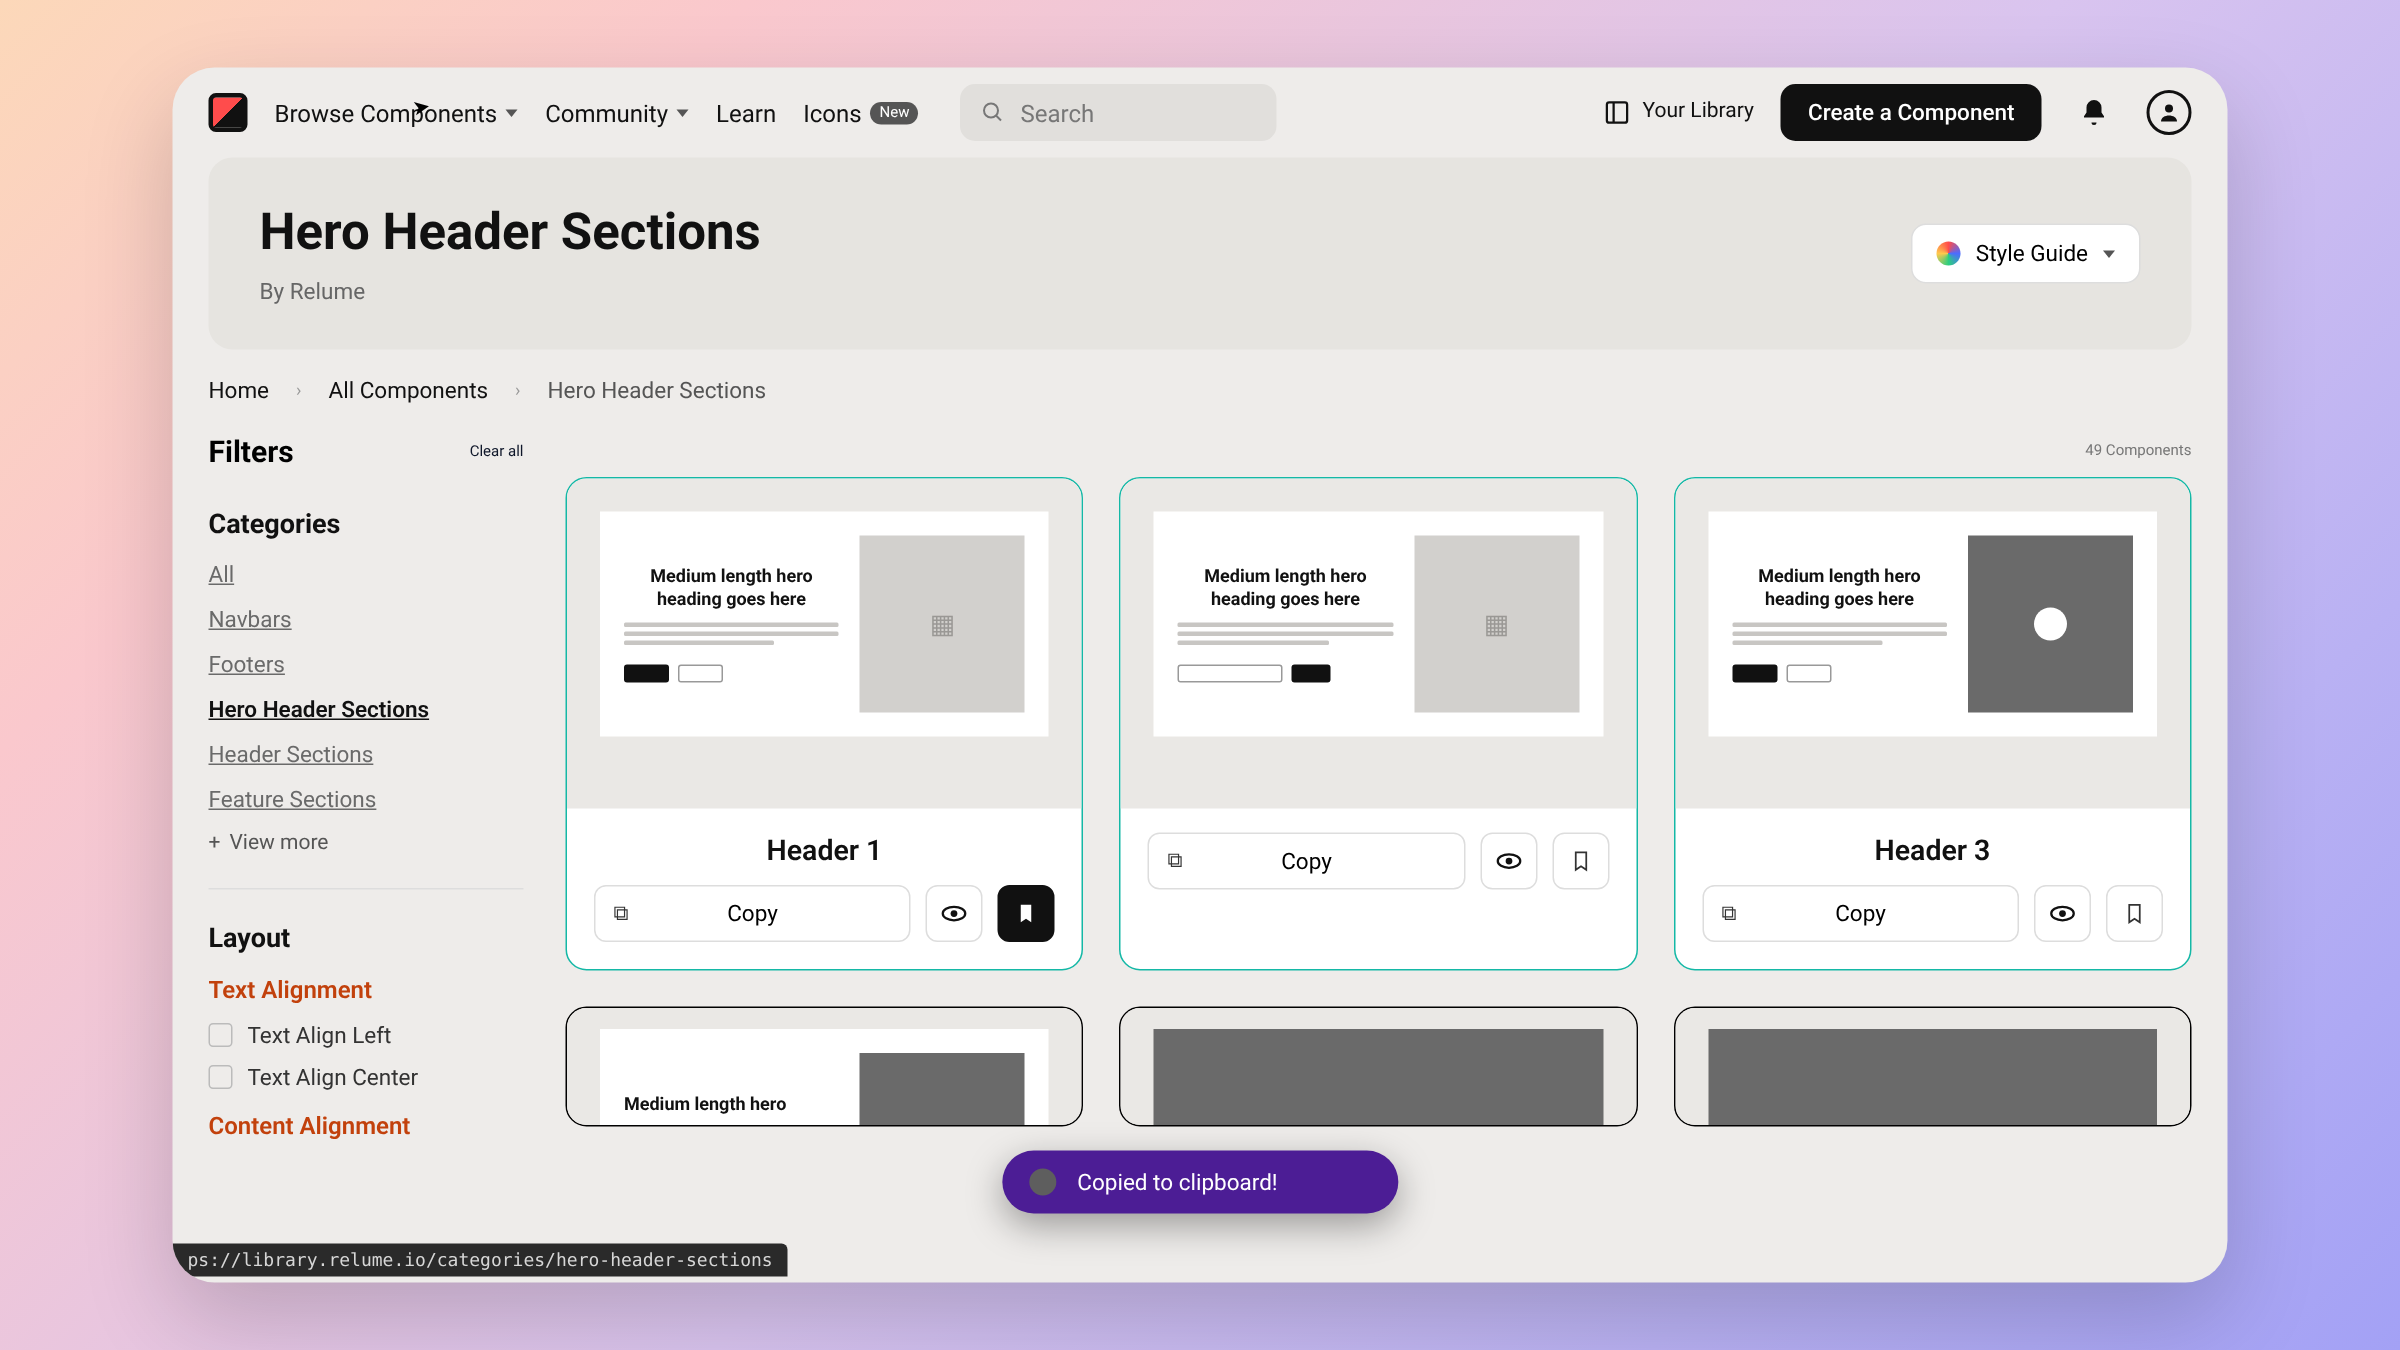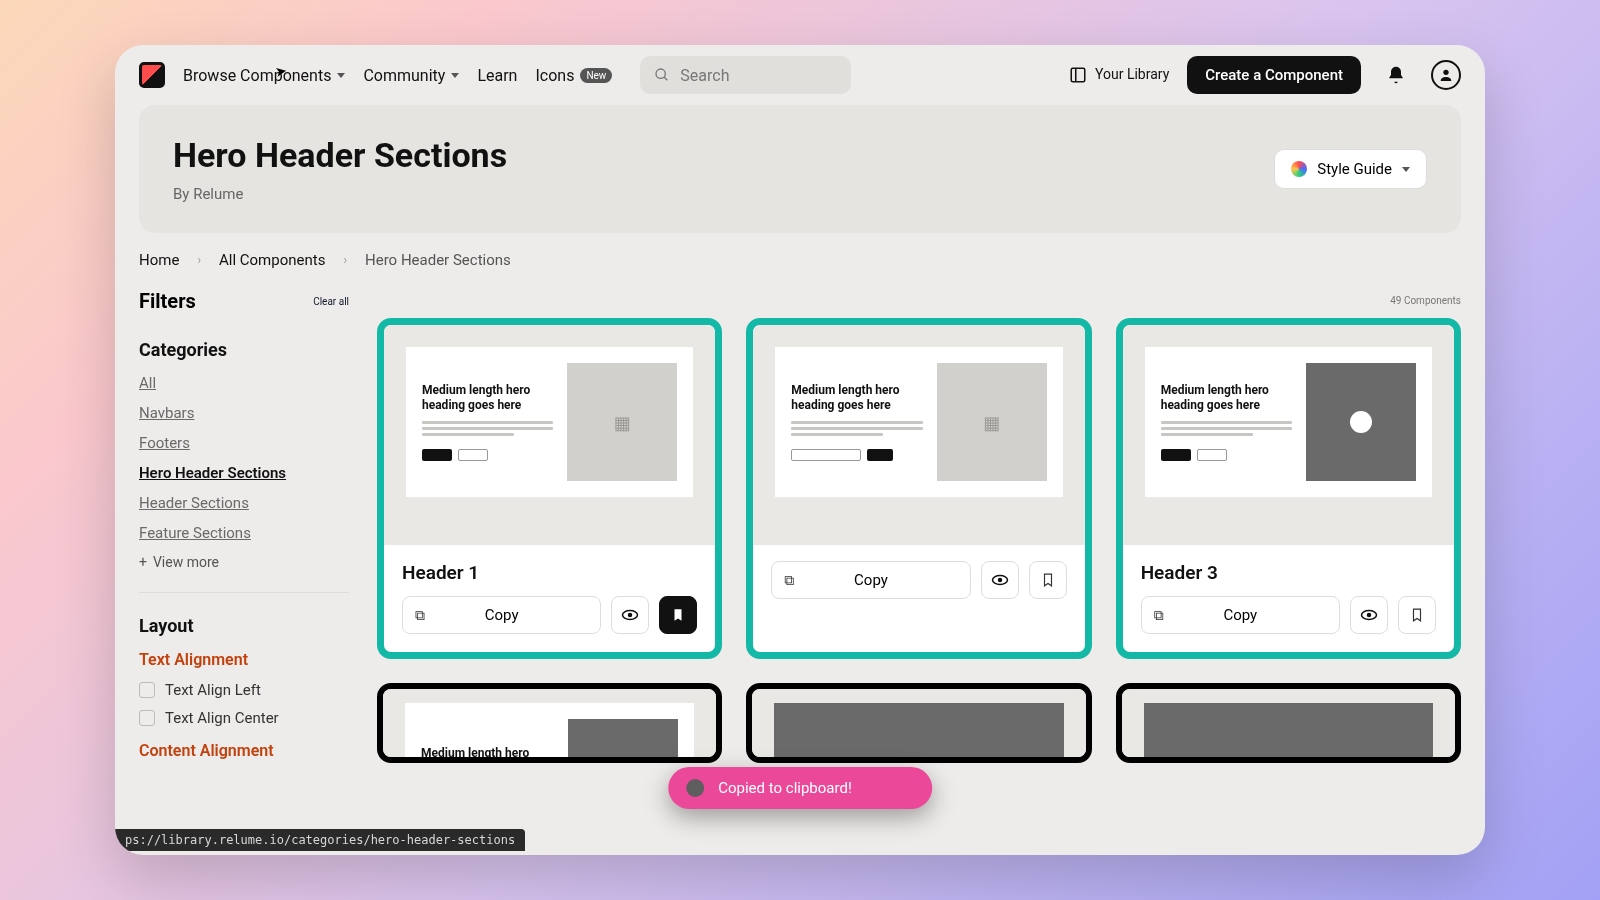--- a/index.html
+++ b/index.html
@@ -39,21 +39,21 @@
   .cat.active{color:#111;font-weight:600;text-decoration:underline;}
   .viewmore{font-size:14px;color:#555;cursor:pointer;display:flex;align-items:center;gap:6px;margin-top:4px;}
   .side hr{border:none;border-top:1px solid #ddd;margin:22px 0;}
   .sub{font-size:16px;font-weight:600;color:#c2410c;margin-bottom:12px;}
   .chk{display:flex;align-items:center;gap:10px;font-size:15px;color:#333;margin-bottom:10px;cursor:pointer;}
   .chk .box{width:16px;height:16px;border:1.5px solid #bbb;border-radius:3px;}
   
   .main{flex:1;display:flex;flex-direction:column;}
   .count{text-align:right;font-size:10px;color:#777;margin-bottom:12px;margin-top:6px;}
   .grid{display:grid;grid-template-columns:repeat(3,1fr);gap:24px;}
-  .card{background:#fff;border:7px solid #14b8a6;border-radius:14px;overflow:hidden;}
+  .card{background:#fff;border:1px solid #14b8a6;border-radius:14px;overflow:hidden;text-align:center;}
   .preview{background:#eae8e5;height:220px;padding:22px;display:flex;align-items:flex-start;justify-content:center;}
   .mock{background:#fff;width:100%;height:150px;display:flex;padding:16px;gap:14px;}
   .mock.dark .img{background:#6a6a6a;}
   .mock-left{flex:1;display:flex;flex-direction:column;justify-content:center;}
   .mh{font-size:12px;font-weight:700;line-height:1.25;color:#111;}
   .lines{margin-top:8px;}
   .lines div{height:3px;background:#c8c6c3;margin-bottom:3px;border-radius:1px;}
   .btns{margin-top:10px;display:flex;gap:6px;}
   .btns span{display:inline-block;height:12px;border-radius:2px;}
   .btns .b1{width:30px;background:#111;}
@@ -62,27 +62,27 @@
   .mock .img.play::after{content:"";width:22px;height:22px;border-radius:50%;background:#fff;display:block;}
   .card-foot{padding:16px 18px 18px;}
   .card-title{font-size:19px;font-weight:600;color:#111;margin-bottom:12px;}
   .actions{display:flex;gap:10px;align-items:center;}
   .copy{flex:1;border:1px solid #ddd;border-radius:8px;height:38px;display:flex;align-items:center;justify-content:center;gap:10px;font-size:15px;cursor:pointer;position:relative;}
   .copy .ci{position:absolute;left:12px;font-size:14px;color:#333;}
   .sq{width:38px;height:38px;border:1px solid #ddd;border-radius:8px;display:flex;align-items:center;justify-content:center;cursor:pointer;color:#333;}
   .sq.filled{background:#111;color:#fff;border-color:#111;}
   
   .grid2{display:grid;grid-template-columns:repeat(3,1fr);gap:24px;margin-top:24px;}
-  .card2{background:#bef264;border:6px solid #000000;border-radius:14px;overflow:hidden;height:80px;}
+  .card2{background:#bef264;border:1px solid #000000;border-radius:14px;overflow:hidden;height:80px;}
   .card2 .preview{height:80px;padding:14px 22px 0;}
   .card2 .mock{height:100px;}
   .card2.darkfull .mock{padding:0;}
   .card2.darkfull .img2{width:100%;height:100%;background:#6a6a6a;}
   
-  .toast{position:absolute;left:50%;transform:translateX(-50%);bottom:46px;background:#ec4899;color:#fff;border-radius:24px;padding:12px 80px 12px 50px;font-size:15px;display:flex;align-items:center;gap:14px;box-shadow:0 8px 24px rgba(0,0,0,.35);}
+  .toast{position:absolute;left:50%;transform:translateX(-50%);bottom:46px;background:#4c1d95;color:#fff;border-radius:24px;padding:12px 80px 12px 50px;font-size:15px;display:flex;align-items:center;gap:14px;box-shadow:0 8px 24px rgba(0,0,0,.35);}
   .toast::before{content:"";position:absolute;left:18px;width:18px;height:18px;border-radius:50%;background:#5e5e5e;}
   
   .url{position:absolute;left:0;bottom:4px;background:#2a2a2a;color:#d7d7d7;font-size:12px;padding:4px 10px;font-family:ui-monospace,monospace;border-radius:0 4px 0 0;}
   
   .cursor{position:absolute;top:18px;left:160px;font-size:14px;color:#000;transform:rotate(-10deg);}
   svg{display:block;}
 </style>
 </head>
 <body>
 

